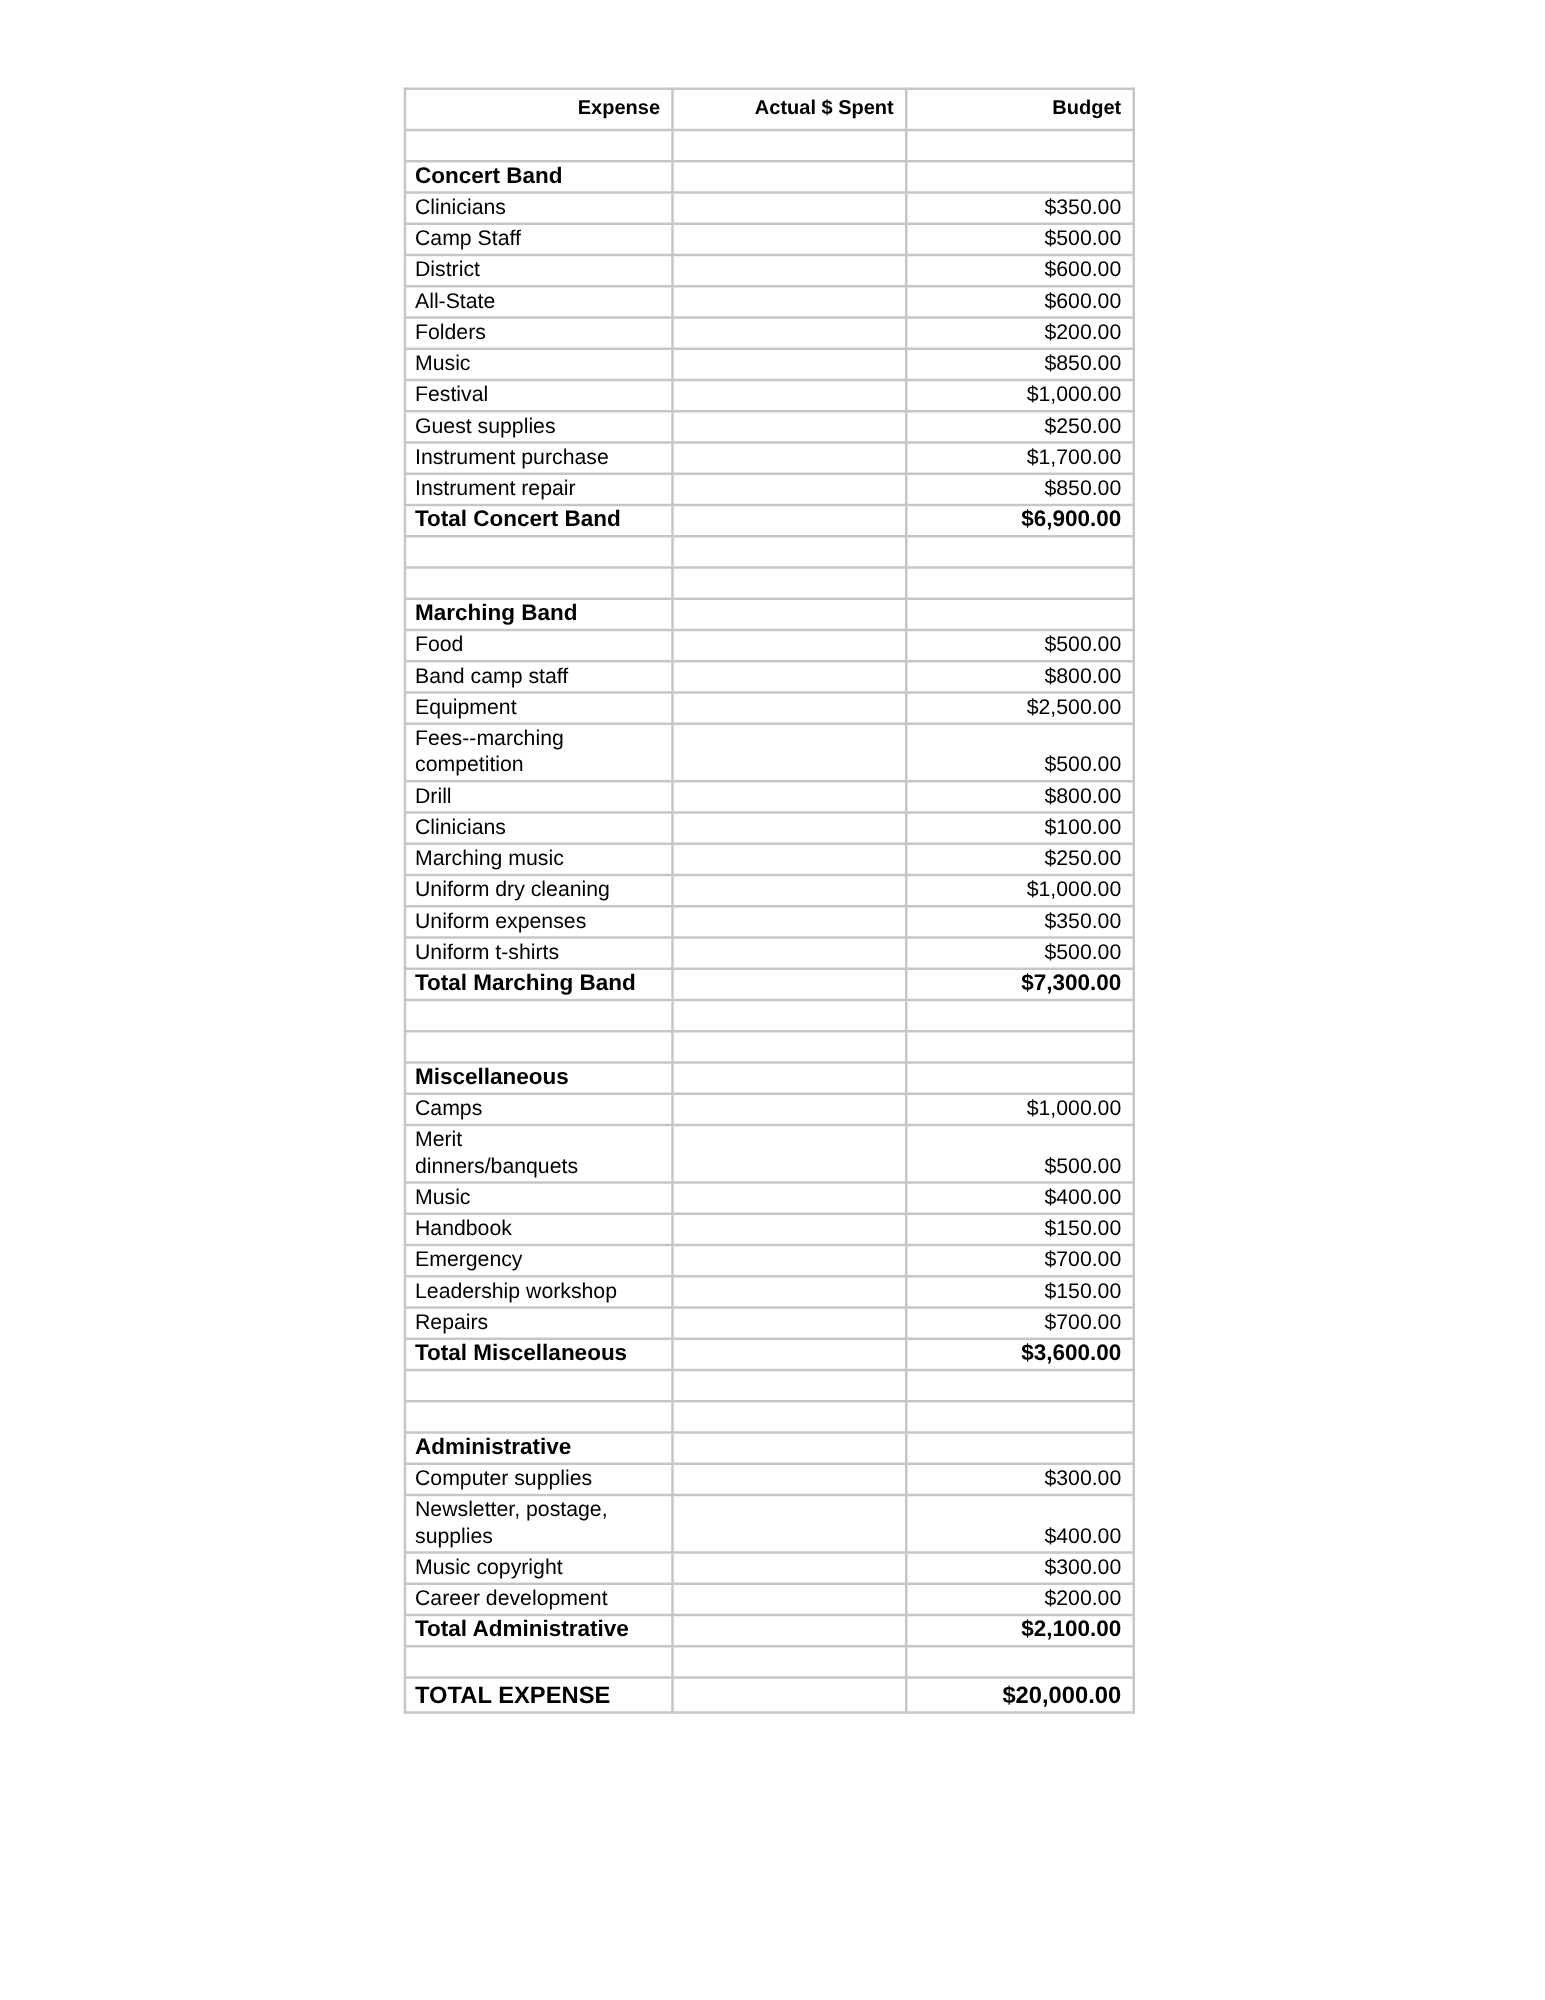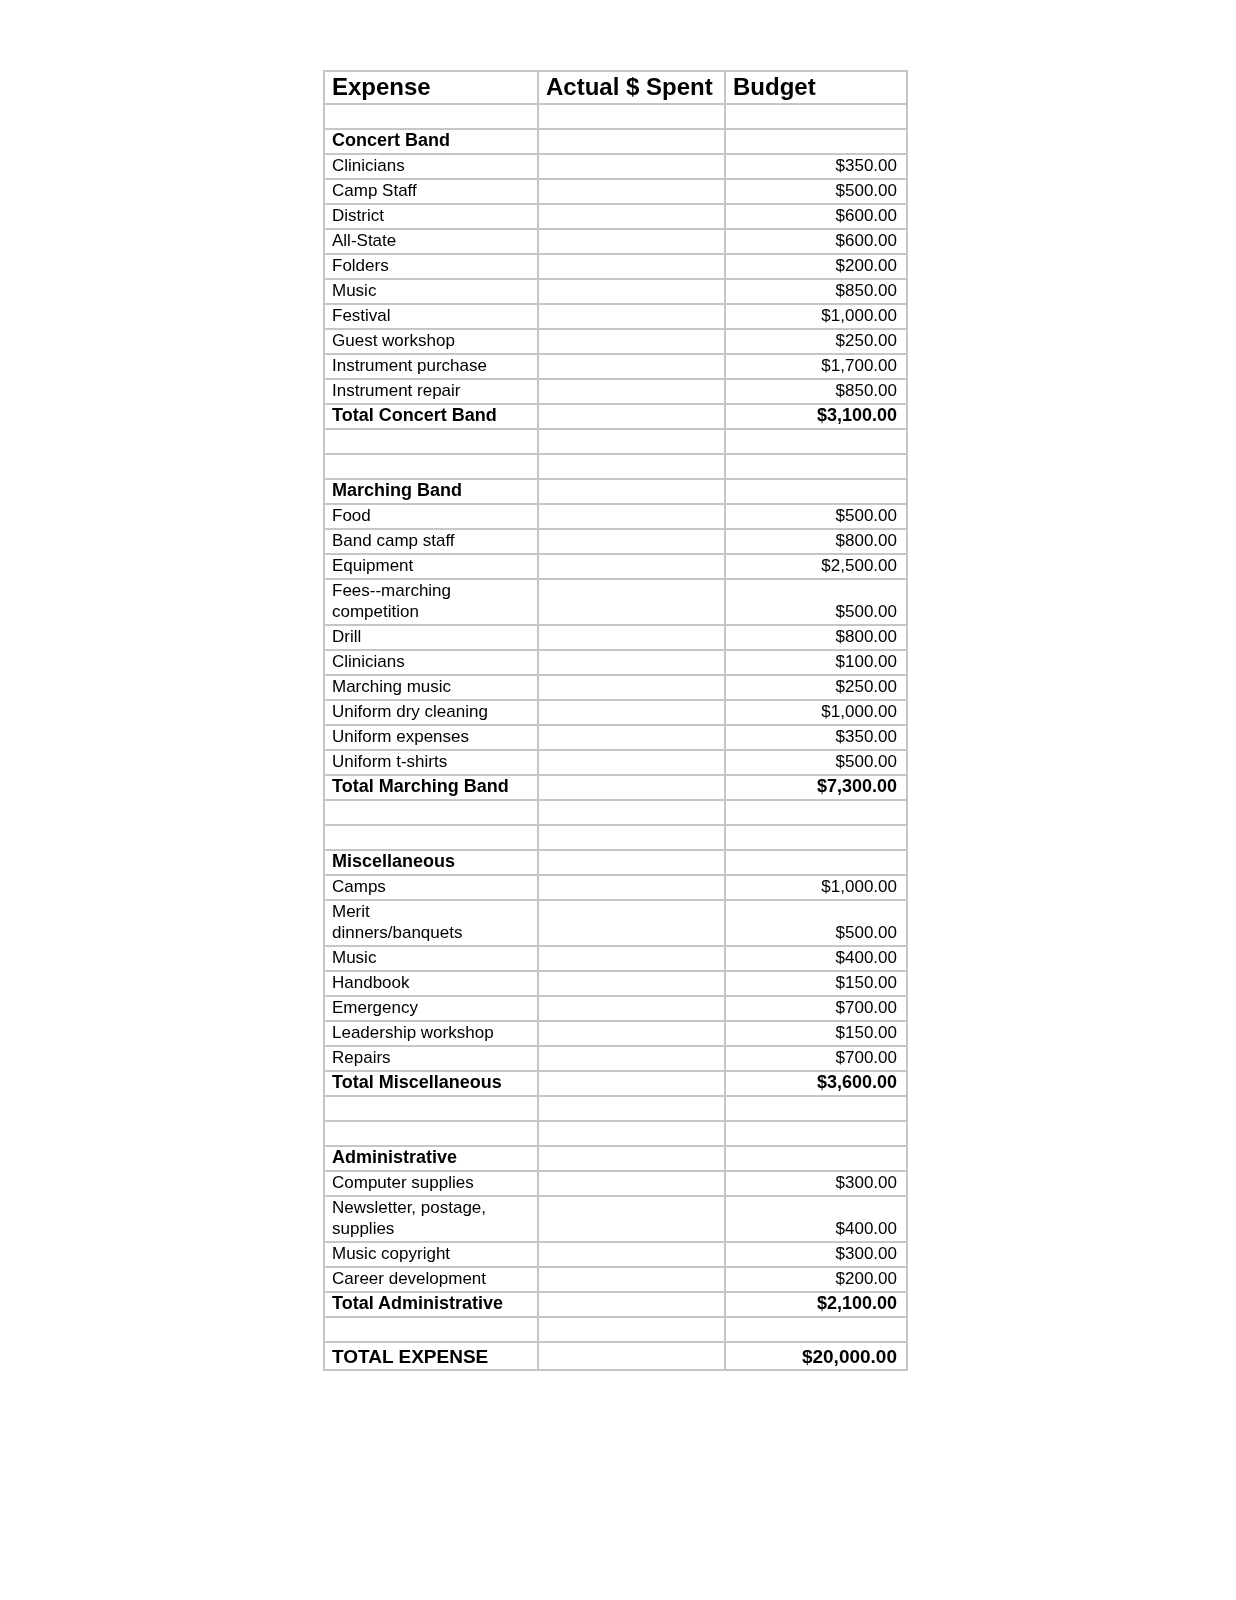--- a/index.html
+++ b/index.html
@@ -30,23 +30,23 @@
   table.budget td {
     border: 2px solid #c6c6c6;
     padding: 0 9px 2px 7px;
     vertical-align: bottom;
     font-size: 17px;
     line-height: 21px;
     overflow: hidden;
     white-space: pre-line;
   }
   table.budget th {
-    font-size: 24px;
+    font-size: 16px;
     font-weight: bold;
-    text-align: left;
+    text-align: right;
     vertical-align: middle;
     letter-spacing: 0px;
   }
   tr.hdr     { height: 33px; }
   tr.r       { height: 25px; }
   tr.r2      { height: 46px; }
   tr.grand   { height: 28px; }
   td.val     { text-align: right; }
   tr.section td { font-weight: bold; font-size: 18px; }
   tr.total td   { font-weight: bold; font-size: 18px; }
@@ -110,38 +110,38 @@
           <td class="">Music</td>
           <td class="val"></td>
           <td class="val">$850.00</td>
         </tr>
         <tr class="r">
           <td class="">Festival</td>
           <td class="val"></td>
           <td class="val">$1,000.00</td>
         </tr>
         <tr class="r">
-          <td class="">Guest workshop</td>
+          <td class="">Guest supplies</td>
           <td class="val"></td>
           <td class="val">$250.00</td>
         </tr>
         <tr class="r">
           <td class="">Instrument purchase</td>
           <td class="val"></td>
           <td class="val">$1,700.00</td>
         </tr>
         <tr class="r">
           <td class="">Instrument repair</td>
           <td class="val"></td>
           <td class="val">$850.00</td>
         </tr>
         <tr class="r total">
           <td class="">Total Concert Band</td>
           <td class="val"></td>
-          <td class="val">$3,100.00</td>
+          <td class="val">$6,900.00</td>
         </tr>
         <tr class="r">
           <td class=""></td>
           <td class="val"></td>
           <td class="val"></td>
         </tr>
         <tr class="r">
           <td class=""></td>
           <td class="val"></td>
           <td class="val"></td>

